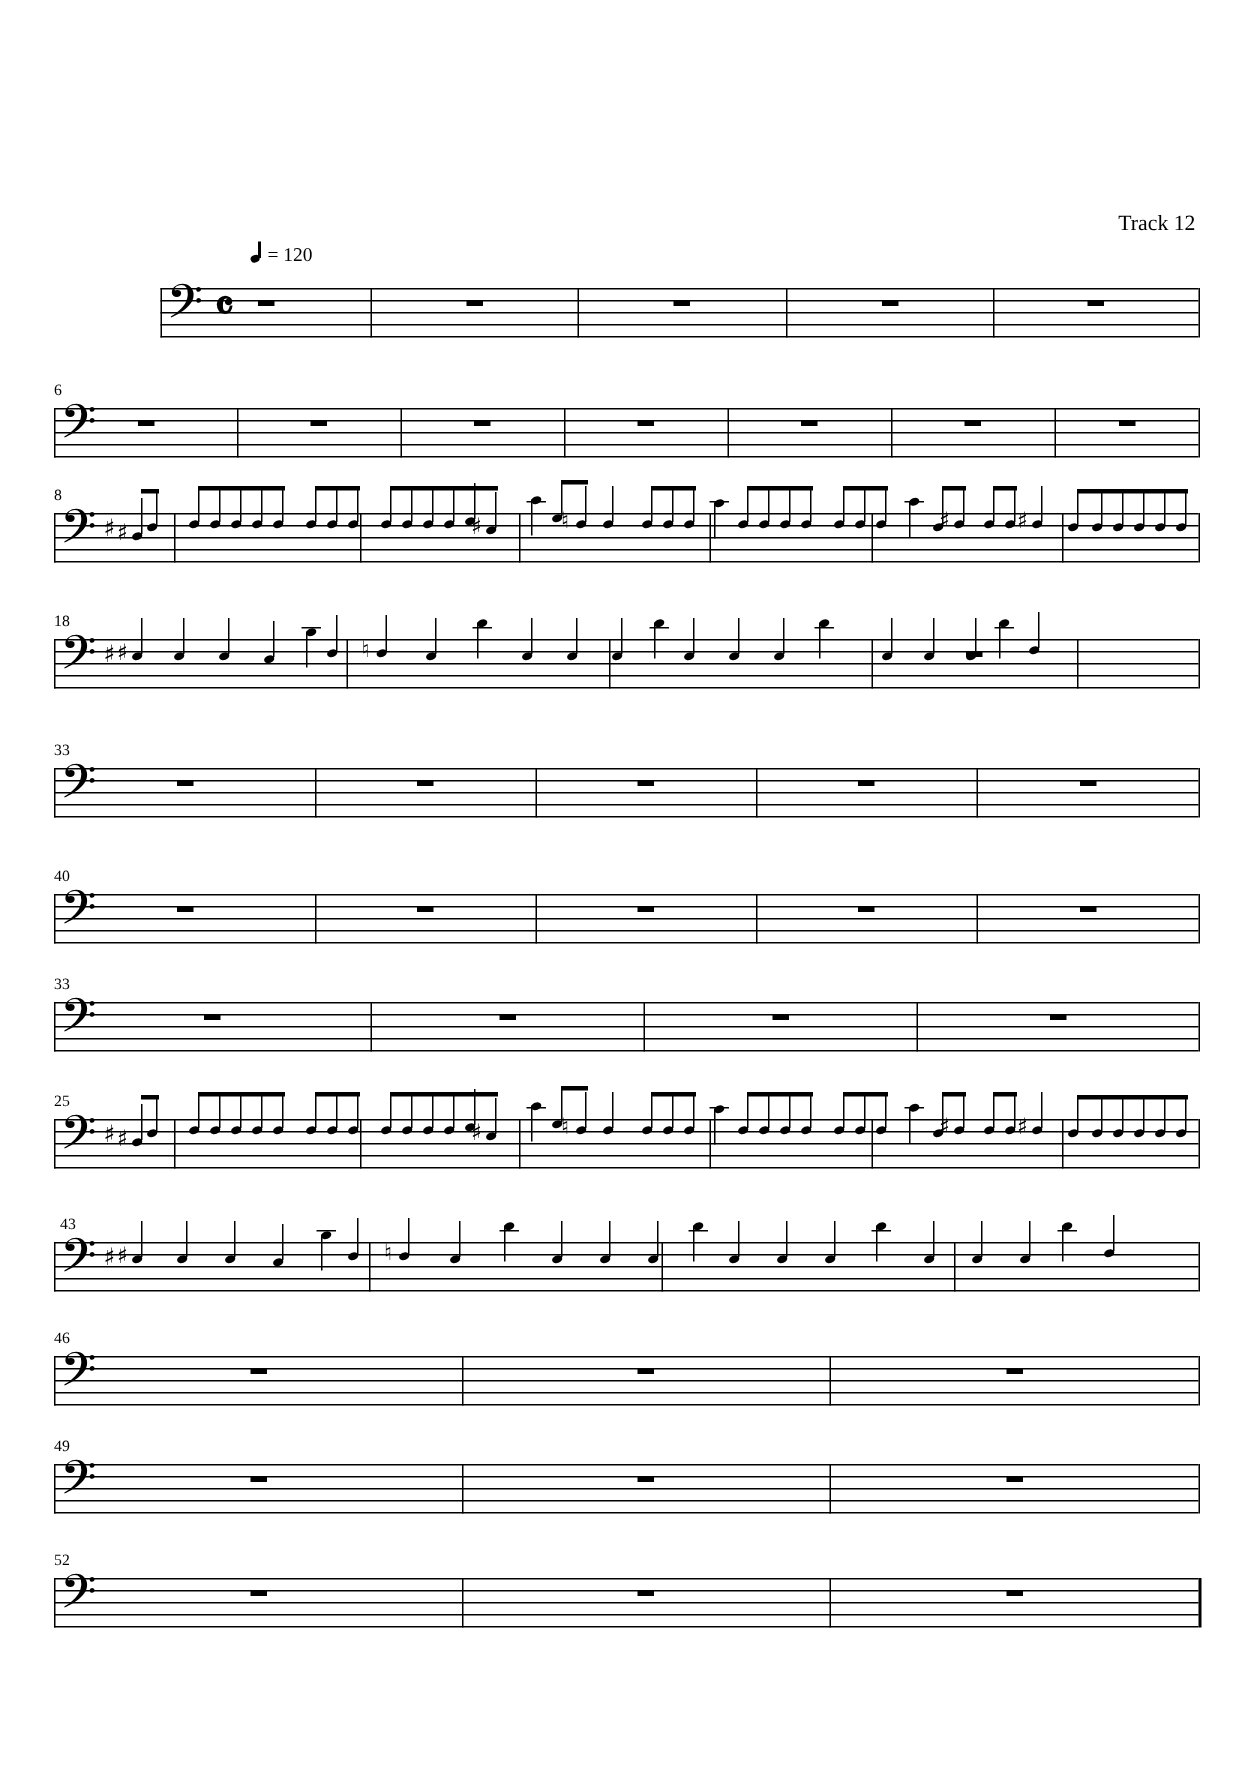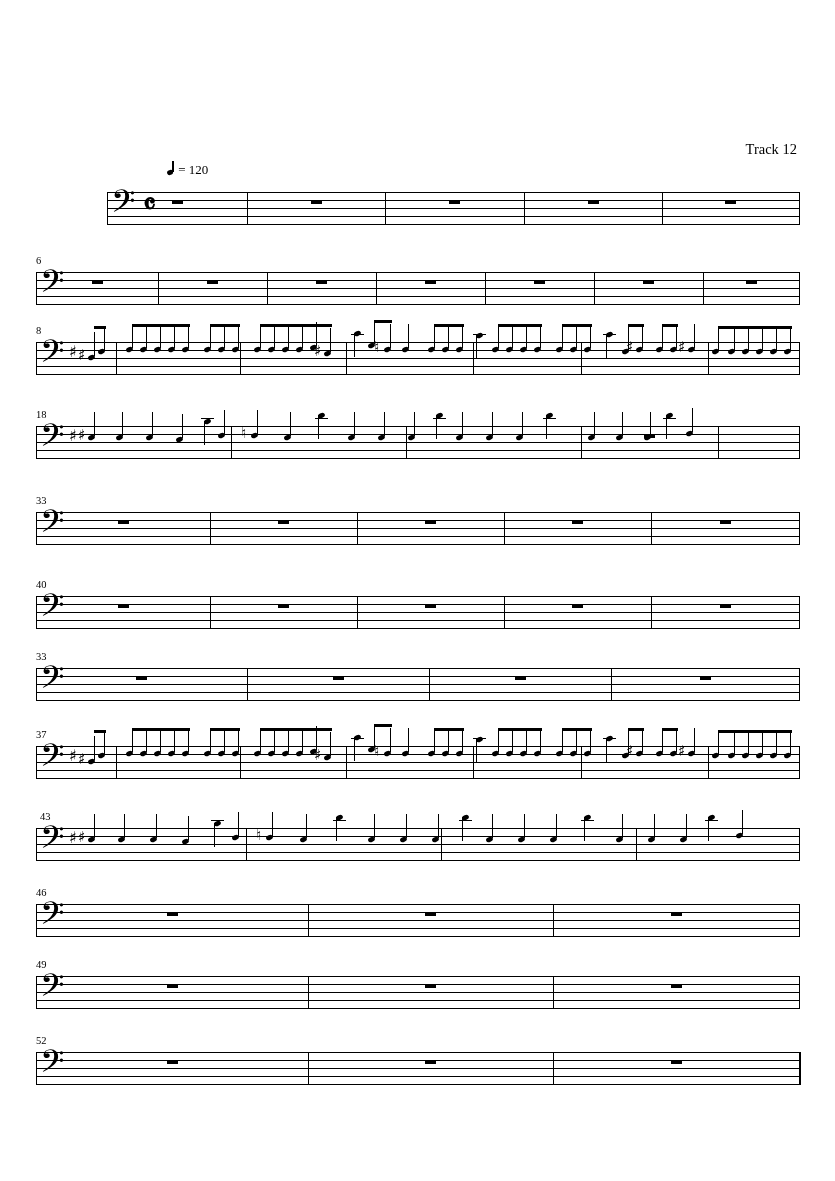--- a/index.html
+++ b/index.html
@@ -510,21 +510,21 @@
         <div class="wrest" style="left: 663.5px;"></div>
       </div>
       <div class="system" style="left: 36px; top: 746px; width: 763px;">
         <div class="staff">
           <div class="ln"></div>
           <div class="ln"></div>
           <div class="ln"></div>
           <div class="ln"></div>
           <div class="ln"></div>
         </div>
-        <div class="measure-num" style="left: 0px;">37</div>
+        <div class="measure-num" style="left: 0px;">25</div>
         <div class="clef" style="left: 4px;">𝄢</div>
         <div class="keysig" style="left: 33px; top: 2px;">♯</div>
         <div class="barline" style="left: 0px;"></div>
         <div class="barline" style="left: 80px;"></div>
         <div class="barline" style="left: 204px;"></div>
         <div class="barline" style="left: 310px;"></div>
         <div class="barline" style="left: 437px;"></div>
         <div class="barline" style="left: 545px;"></div>
         <div class="barline" style="left: 672px;"></div>
         <div class="barline" style="left: 763px;"></div>

